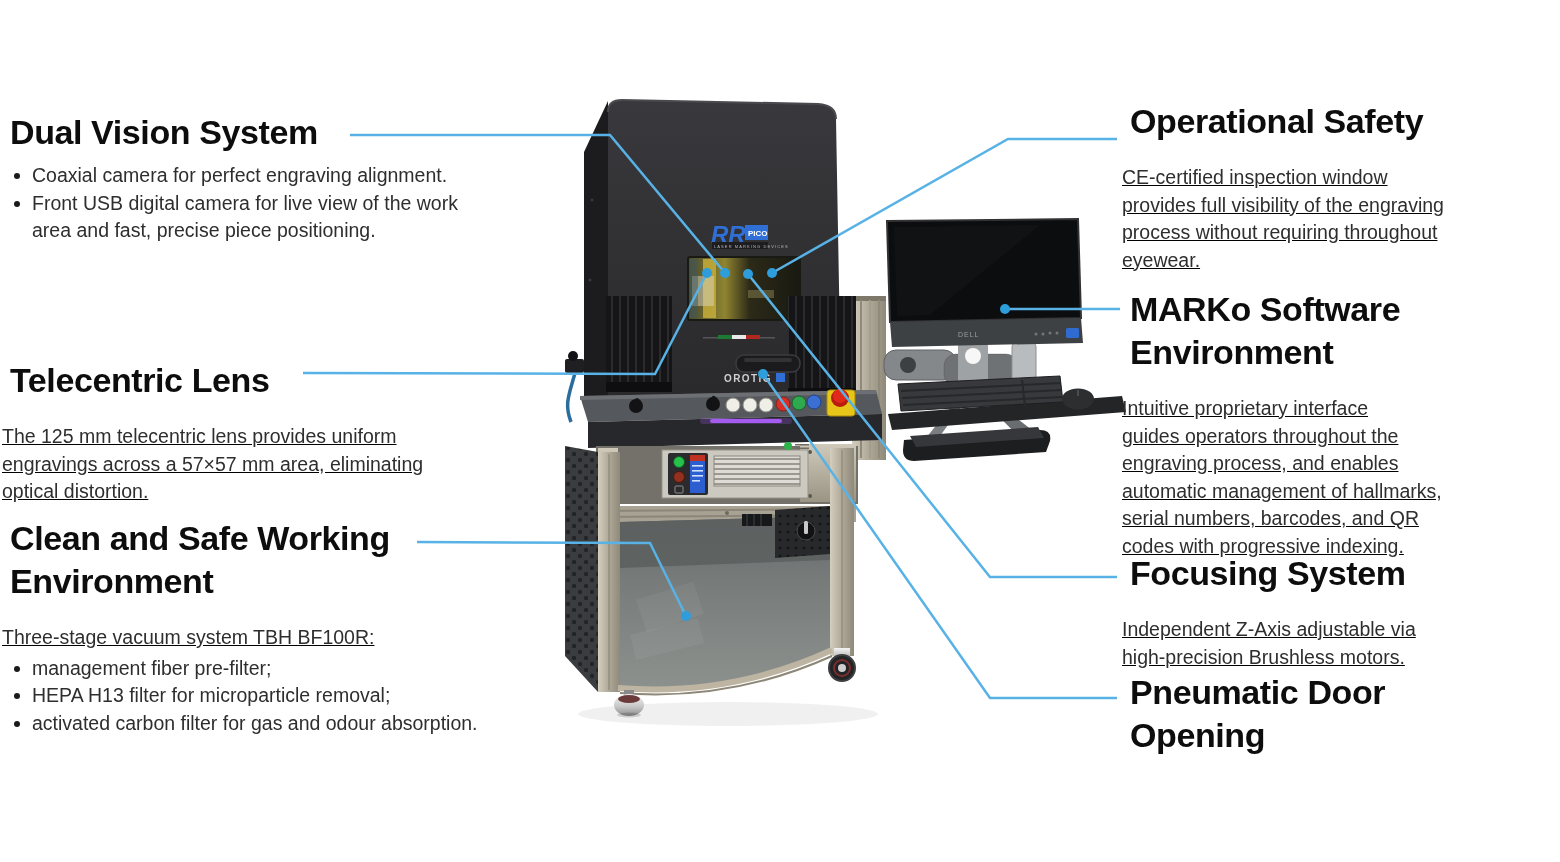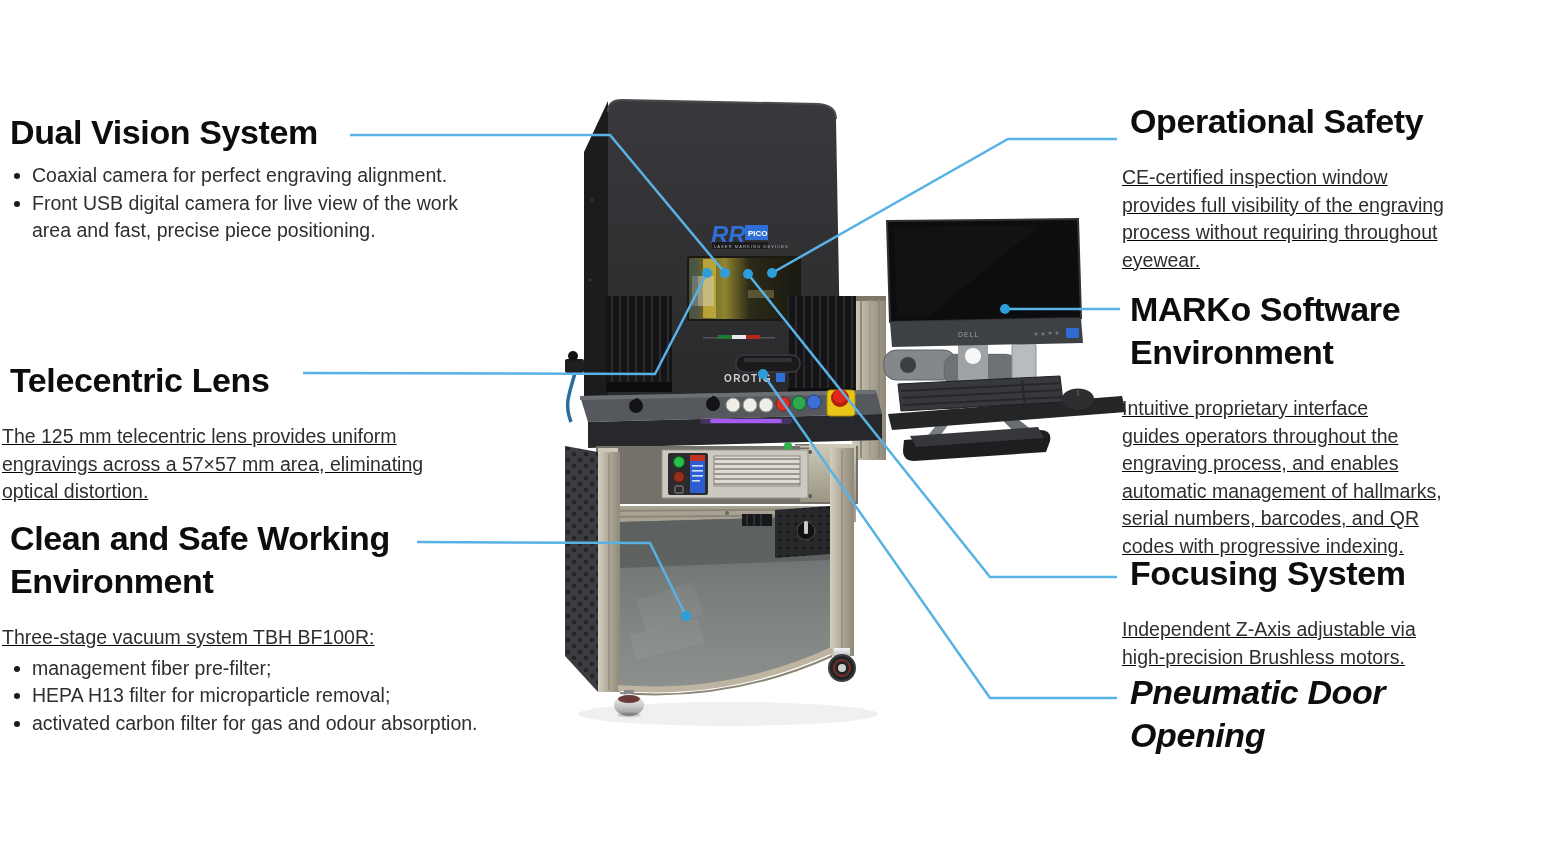--- a/index.html
+++ b/index.html
@@ -29,21 +29,21 @@
     border-radius:50%;background:#1a1a1a;
   }
   ul.feature-bullets li .bline{white-space:nowrap;}
   
   #f-dual{left:2px;top:103px;width:540px;}
   #f-tele{left:2px;top:351px;width:480px;}
   #f-clean{left:2px;top:509px;width:560px;}
   #f-safety{left:1122px;top:92px;width:400px;}
   #f-marko{left:1122px;top:280px;width:400px;}
   #f-focus{left:1122px;top:544px;width:400px;}
-  #f-pneu{left:1122px;top:663px;width:400px;font-style:italic;}
+  #f-pneu{left:1122px;top:663px;width:400px;}
 </style>
 </head>
 <body>
 
 <div id="stage">
 
 <svg class="scene" width="1560" height="862" viewBox="0 0 1560 862">
   <defs>
     <linearGradient id="cabinFront" x1="0" y1="0" x2="0" y2="1">
       <stop offset="0" stop-color="#39393d"></stop>

